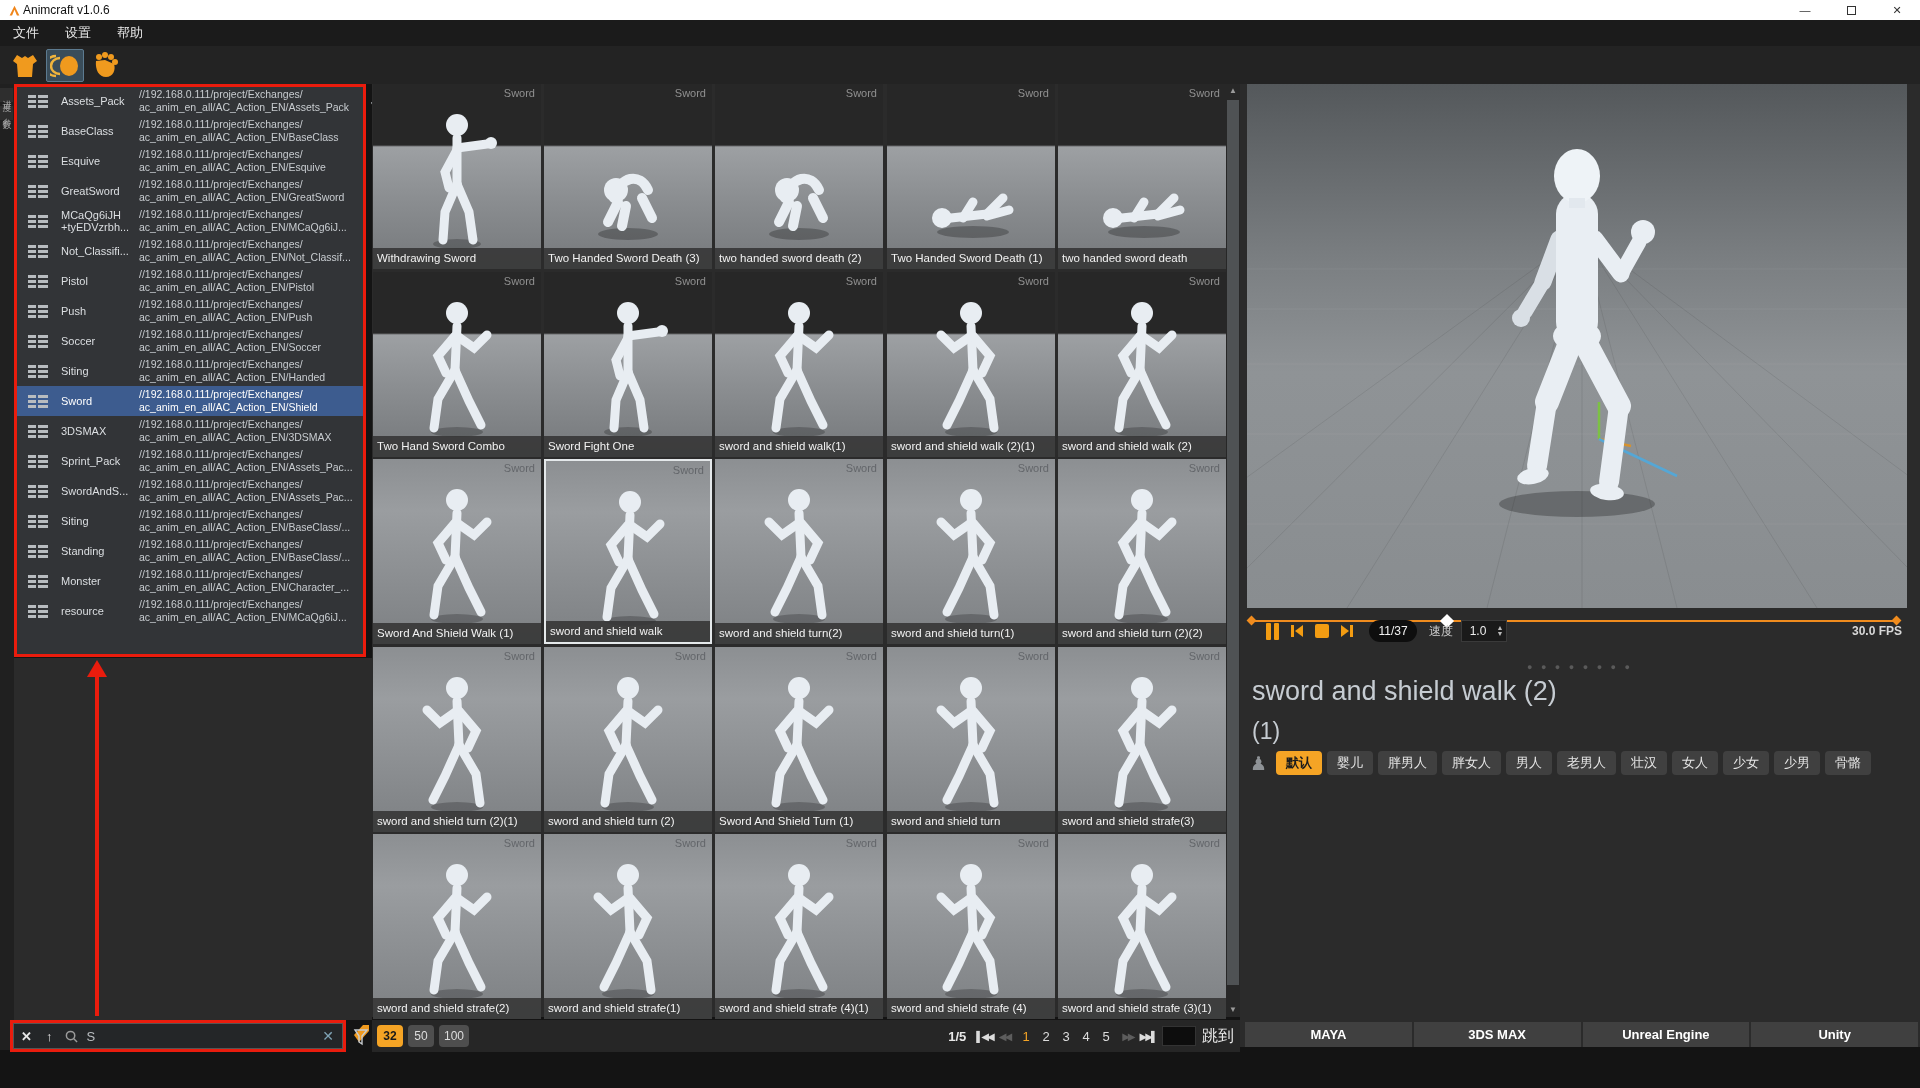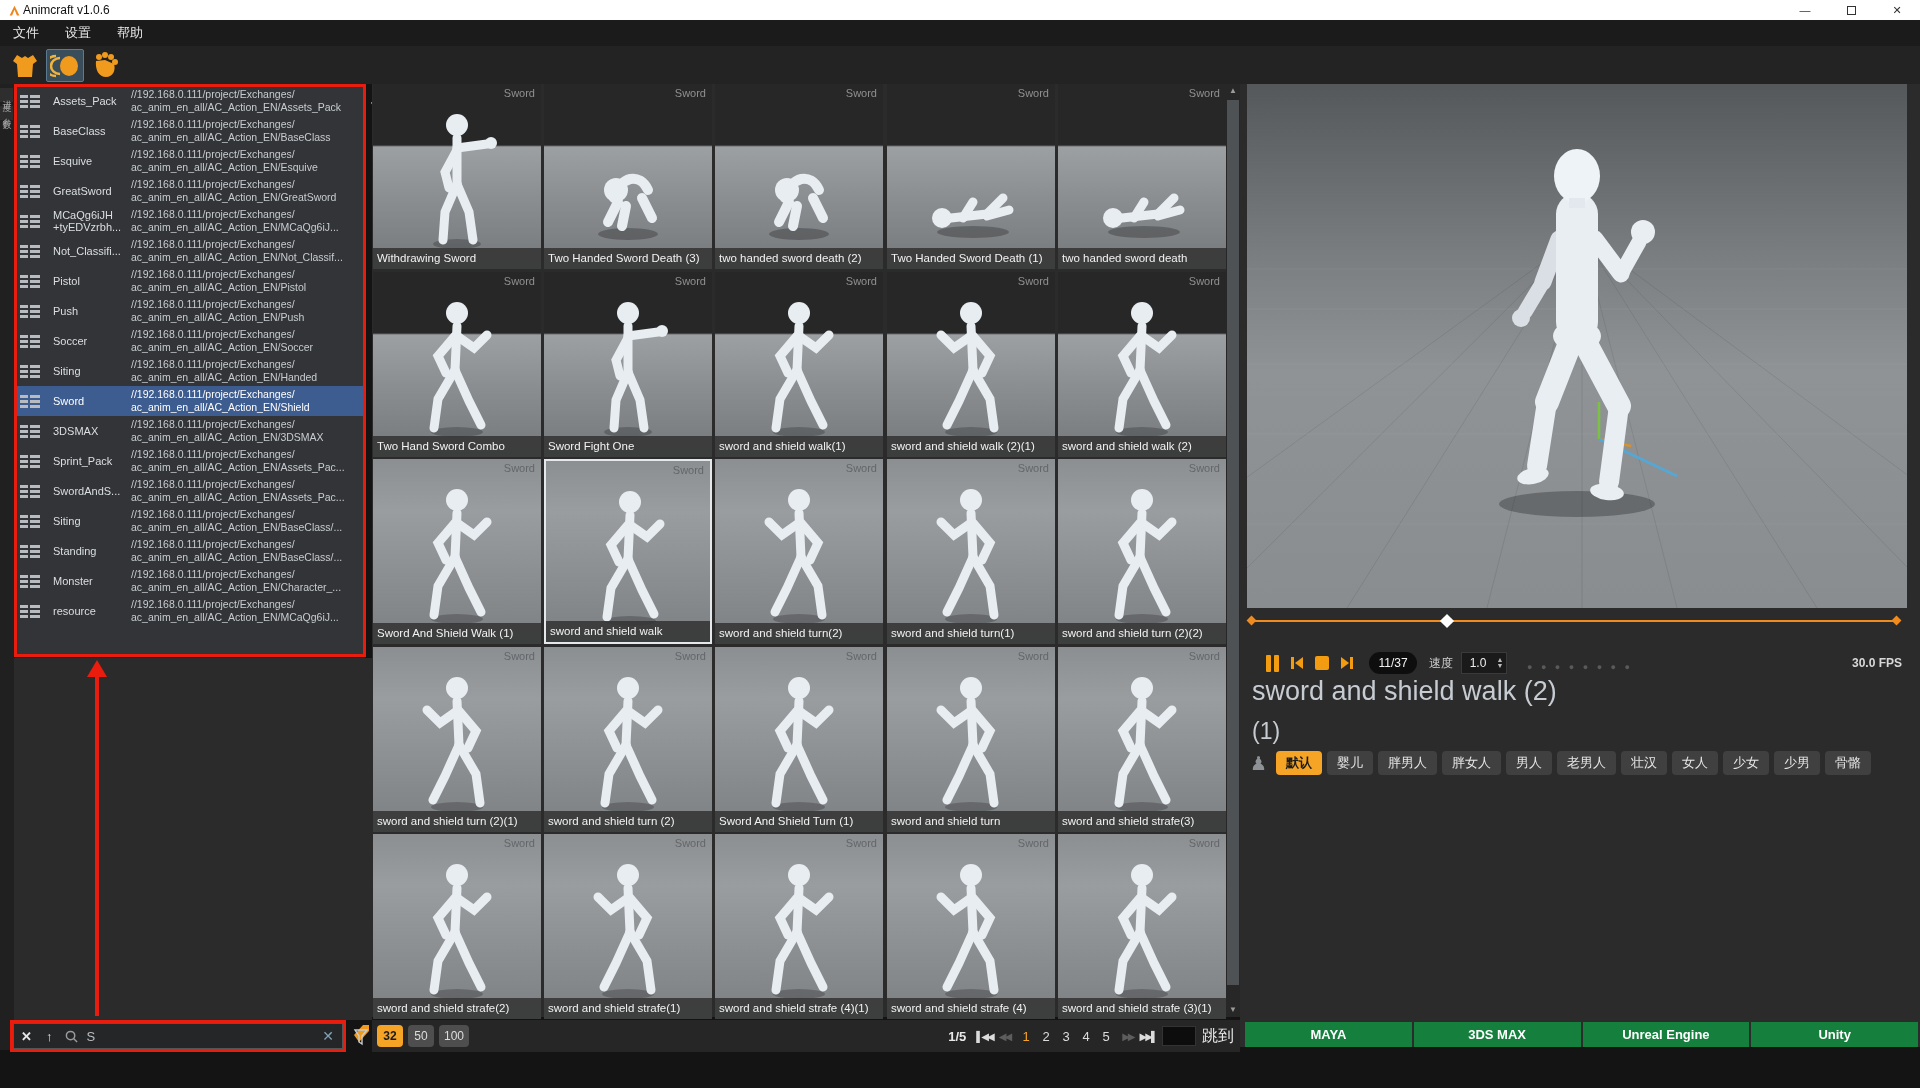--- a/index.html
+++ b/index.html
@@ -37,21 +37,21 @@
   
   #side-strip { left:0; top:84px; width:14px; height:966px; background:#202020; }
   .side-tab { width:13px; margin-top:4px; padding:5px 0; background:#2e2e2e; color:#a8a8a8; font-size:9px;
               writing-mode:vertical-rl; text-align:center; letter-spacing:2px; }
 
   
   #dir-panel { left:17px; top:86px; width:348px; height:569px; background:#323437; overflow:hidden; }
   #dir-header { display:flex; height:25px; background:#202224; border-bottom:1px solid #1a1a1a; }
   #dir-header .h1 { width:104px; text-align:center; line-height:25px; font-size:12.5px; font-weight:bold; color:#eef0f2; border-right:1px solid #3a3c3e; }
   #dir-header .h2 { flex:1; text-align:center; line-height:25px; font-size:12.5px; font-weight:bold; color:#eef0f2; }
-  .dir-row { display:flex; align-items:center; height:30px; padding-left:2px; }
+  .dir-row { display:flex; align-items:center; height:30px; padding-left:10px; }
   .dir-row.selected { background:#3d5c8f; }
   .dir-row .licon { width:22px; margin-right:12px; flex:none; }
   .dir-row .nm { width:78px; flex:none; font-size:11px; color:#dcdfe2; line-height:12px; overflow:hidden; white-space:pre-line; }
   .dir-row .pth { flex:1; font-size:10.5px; line-height:13px; color:#c8ccd0; overflow:hidden; white-space:nowrap; }
   .dir-row.selected .nm, .dir-row.selected .pth { color:#fff; }
 
   
   #left-lower { left:14px; top:658px; width:358px; height:362px; background:#2b2b2b; }
   #bottom-search { left:13px; top:1023px; width:330px; height:26px; background:#242628; border:1px solid #555; display:flex; align-items:center; }
   #bottom-search .bicon { margin:0 7px; color:#e8e8e8; font-size:13px; font-weight:bold; }
@@ -97,39 +97,39 @@
   #jump-label { font-size:16px; color:#e8e8e8; }
 
   
   #right-panel { left:1240px; top:84px; width:680px; height:963px; background:#2b2b2b; }
   #viewport { position:absolute; left:7px; top:0; width:660px; height:524px;
               background:linear-gradient(180deg,#54585b 0%,#7b7f82 34%,#8f9396 55%,#898d90 100%); overflow:hidden; }
   #timeline { position:absolute; left:10px; top:531px; width:648px; height:12px; }
   #timeline .line { position:absolute; left:0; top:5px; width:648px; height:2px; background:#f08c1e; }
   .dia { position:absolute; width:7px; height:7px; background:#f08c1e; transform:rotate(45deg); top:2px; }
   #tl-marker { position:absolute; width:10px; height:10px; background:#ffffff; transform:rotate(45deg); top:1px; }
-  #player-row { position:absolute; left:8px; top:566px; width:664px; height:26px; display:flex; align-items:center;padding-left:18px; }
+  #player-row { position:absolute; left:8px; top:534px; width:664px; height:26px; display:flex; align-items:center;padding-left:18px; }
   .pbtn { display:flex; align-items:center; justify-content:center; margin-right:10px; }
   #frame-box { width:48px; height:22px; background:#0e0e0e; border-radius:11px; color:#f2f2f2; font-size:12px;
                display:flex; align-items:center; justify-content:center; margin:0 12px 0 4px; }
   #speed-label { font-size:12px; color:#cfcfcf; margin-right:8px; }
   #speed-box { width:46px; height:22px; background:#1a1a1a; border:1px solid #3a3a3a; display:flex; align-items:center; }
   #speed-box .val { flex:1; text-align:center; font-size:12px; color:#eee; }
   #speed-box .stepper { width:12px; display:flex; flex-direction:column; line-height:6px; font-size:7px; color:#bbb; text-align:center; }
   #fps { margin-left:auto; margin-right:10px; font-size:12px; color:#d8d8d8; font-weight:bold; }
   #drag-dots { position:absolute; left:0; right:0; top:578px; text-align:center; color:#5a5a5a; font-size:9px; letter-spacing:3px; }
   #detail-title { position:absolute; left:12px; top:592px; font-size:27px; color:#c6ccd2; }
   #detail-sub { position:absolute; left:12px; top:634px; font-size:23px; color:#c6ccd2; }
   #tag-row { position:absolute; left:10px; top:667px; display:flex; align-items:center; gap:5px; }
   #tag-row .pawn { font-size:19px; color:#8e9296; margin-right:4px; }
   .chip { height:24px; padding:0 10px; border-radius:4px; background:#404040; color:#e6e6e6; font-size:13px;
           display:flex; align-items:center; }
   .chip.active { background:#f5a425; color:#1c1c1c; font-weight:bold; }
   #export-row { position:absolute; left:5px; top:938px; width:673px; height:25px; display:flex; gap:2px; }
-  .export-btn { flex:1; background:#15803d; color:#ffffff; font-size:13px; font-weight:bold;
+  .export-btn { flex:1; background:#404040; color:#ffffff; font-size:13px; font-weight:bold;
                 display:flex; align-items:center; justify-content:center; }
 </style>
 </head>
 <body>
 
 <svg width="0" height="0" style="position:absolute">
   <defs>
     <g id="pose-walk">
       <ellipse cx="50" cy="138" rx="26" ry="5" fill="rgba(0,0,0,0.22)"></ellipse>
       <g stroke="#e8edf2" stroke-width="9" stroke-linecap="round" fill="none">

